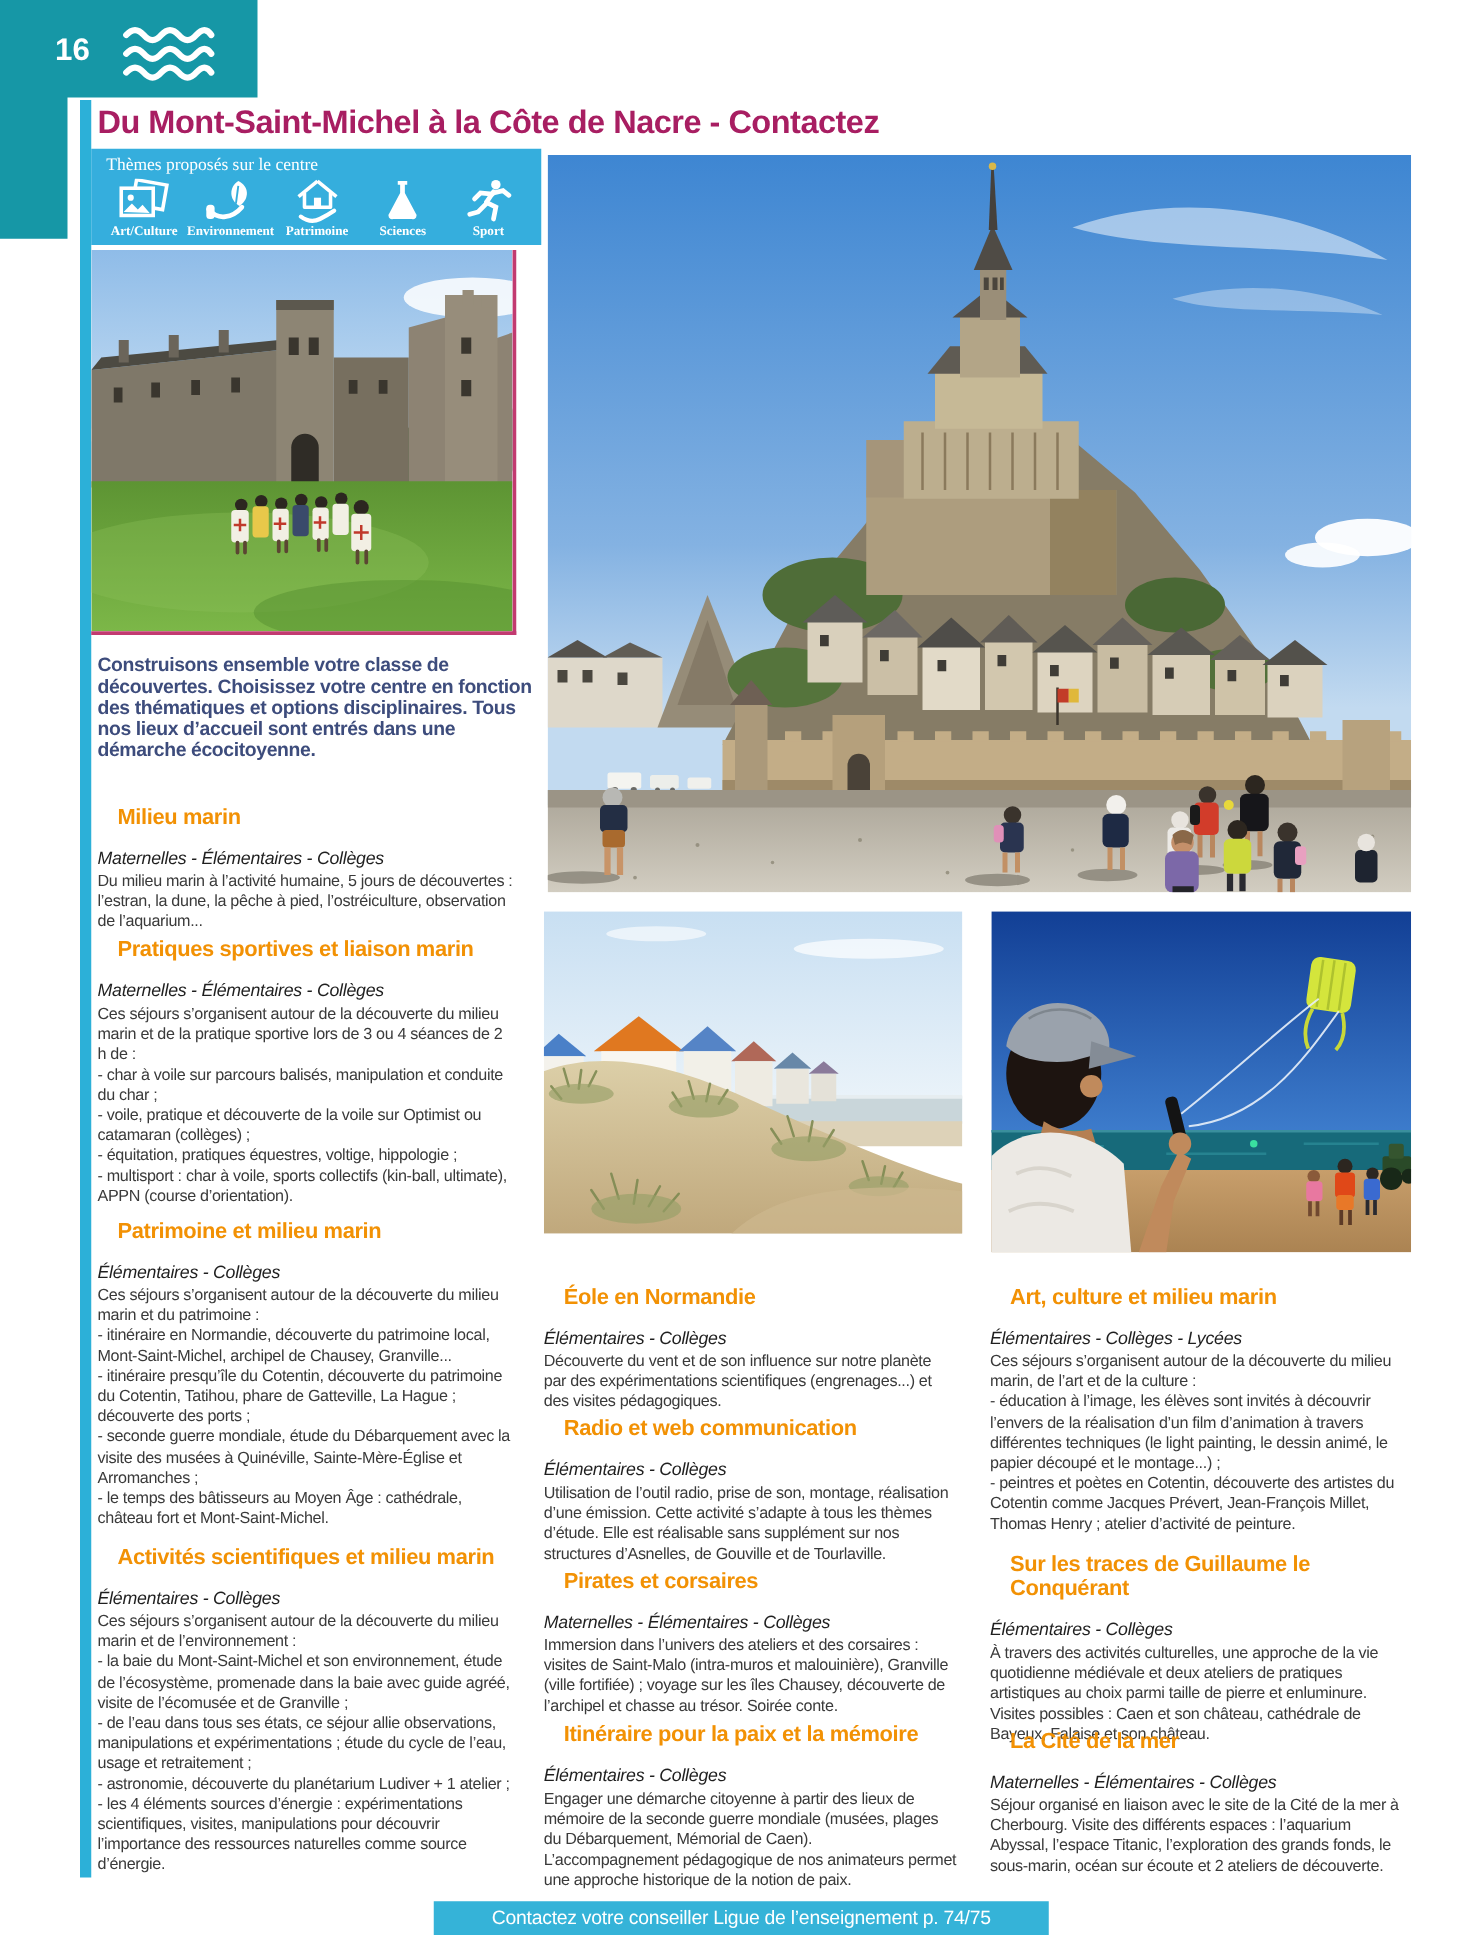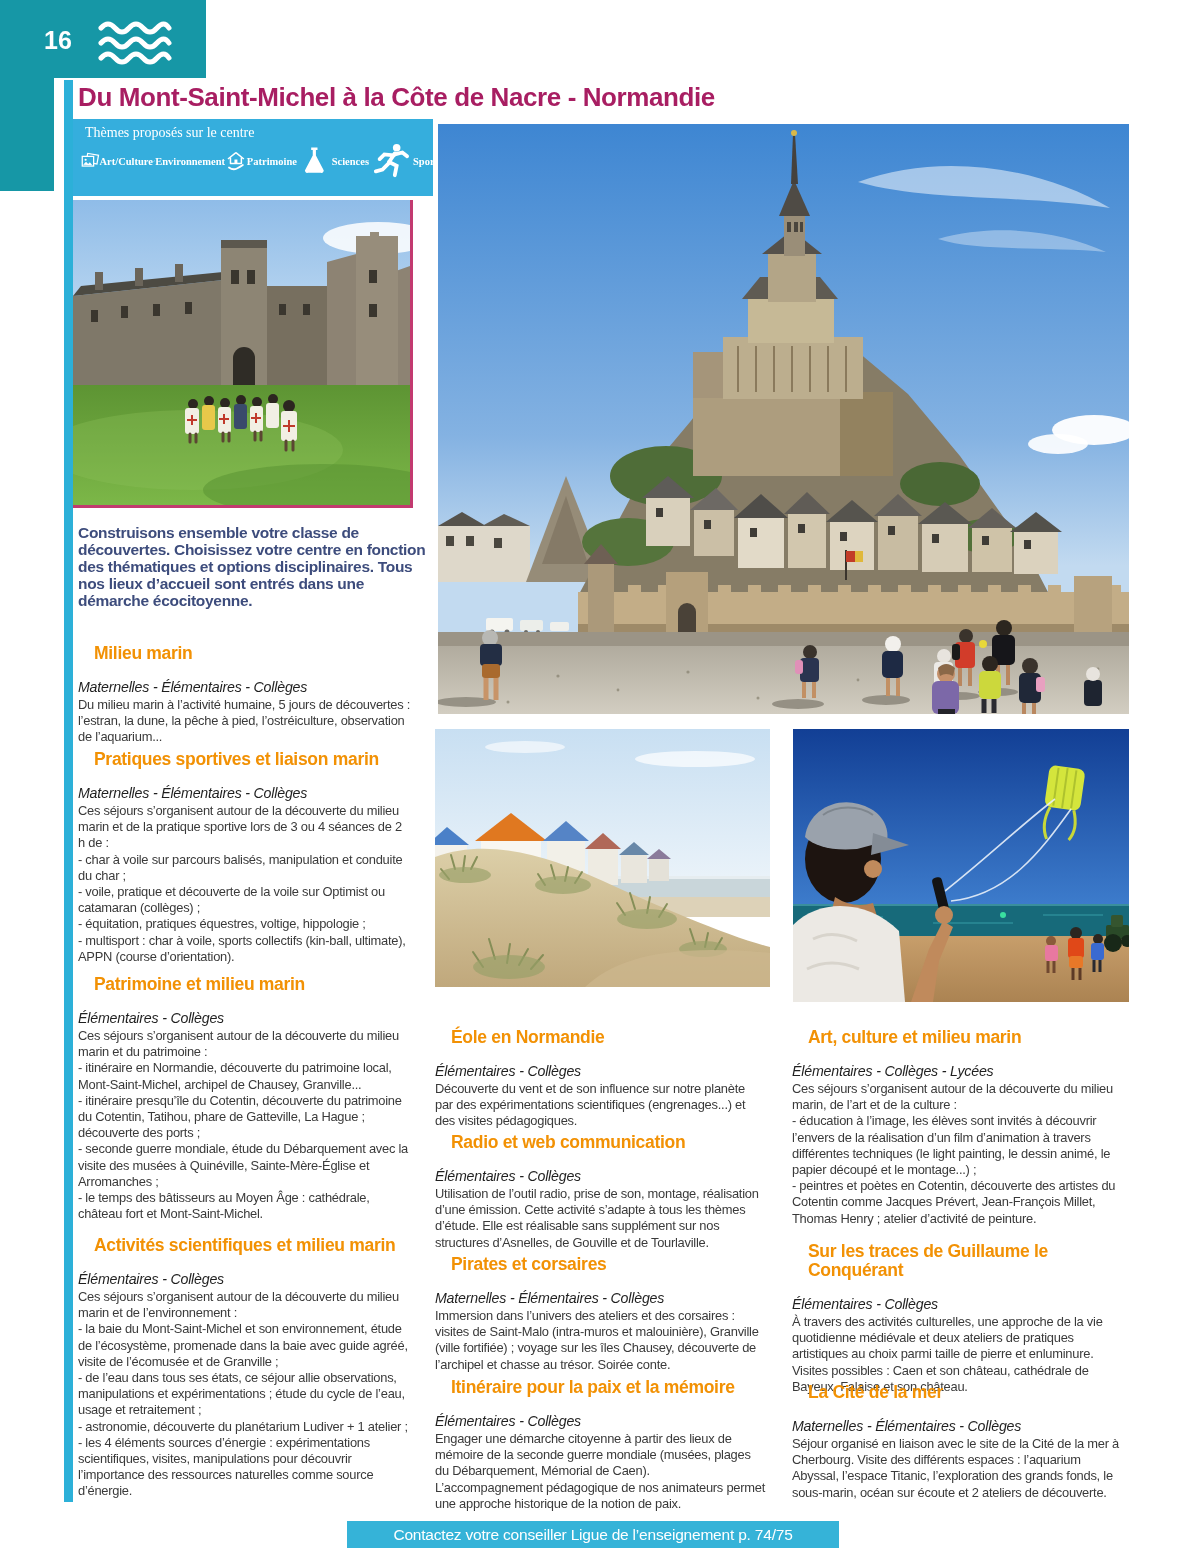--- a/index.html
+++ b/index.html
@@ -11,21 +11,21 @@
   .teal-header{left:0;top:0;width:206px;height:78px;background:#1697a6;}
   .page-num{position:absolute;left:44px;top:26px;color:#fff;font-size:25px;font-weight:bold;}
   .waves{position:absolute;left:98px;top:20px;}
   .accent-bar{left:64px;top:80px;width:9px;height:1422px;background:#2cb0d8;}
   .title{left:78px;top:82px;width:1040px;color:#a81e62;font-size:26px;font-weight:bold;
          letter-spacing:-0.4px;line-height:30px;}
   
   .banner{left:73px;top:119px;width:360px;height:77px;background:#35aedd;color:#fff;font-family:Liberation Serif, serif;}
   .banner-label{padding:6px 0 0 12px;font-size:14px;}
   .banner-items{display:flex;justify-content:space-between;padding:2px 8px 0 8px;}
-  .banner-item{display:flex;flex-direction:row;align-items:center;width:72px;}
+  .banner-item{display:flex;flex-direction:column;align-items:center;width:72px;}
   .banner-item svg{height:36px;}
   .banner-item .lbl{font-size:10.5px;font-weight:bold;margin-top:1px;white-space:nowrap;}
   
   .ph{overflow:hidden;}
   .ph svg{display:block;}
   .ph-castle{left:73px;top:200px;width:337px;height:305px;border-right:3px solid #c23a70;border-bottom:3px solid #c23a70;}
   .ph-msm{left:438px;top:124px;width:691px;height:590px;}
   .ph-huts{left:435px;top:729px;width:335px;height:258px;}
   .ph-kite{left:793px;top:729px;width:336px;height:273px;}
   
@@ -51,21 +51,21 @@
       <svg width="74" height="48" viewBox="0 0 74 48" fill="none" stroke="#ffffff" stroke-width="5" stroke-linecap="round">
         <path d="M3,8 q7,-8 14,0 t14,0 t14,0 t14,0 t12,0"></path>
         <path d="M3,23 q7,-8 14,0 t14,0 t14,0 t14,0 t12,0"></path>
         <path d="M3,38 q7,-8 14,0 t14,0 t14,0 t14,0 t12,0"></path>
       </svg>
     </div>
   </div>
 
   <div class="abs accent-bar"></div>
 
-  <div class="abs title">Du Mont-Saint-Michel à la Côte de Nacre - Normandie</div>
+  <div class="abs title">Du Mont-Saint-Michel à la Côte de Nacre - Contactez</div>
 
   <div class="abs banner">
     <div class="banner-label">Thèmes proposés sur le centre</div>
     <div class="banner-items">
       <div class="banner-item">
         <svg viewBox="0 0 44 38" width="44" height="36">
           <g fill="none" stroke="#fff" stroke-width="3">
             <rect x="14" y="3" width="26" height="21" transform="rotate(10 27 13)"></rect>
             <rect x="3" y="8" width="27" height="23" fill="#35aedd"></rect>
           </g>

